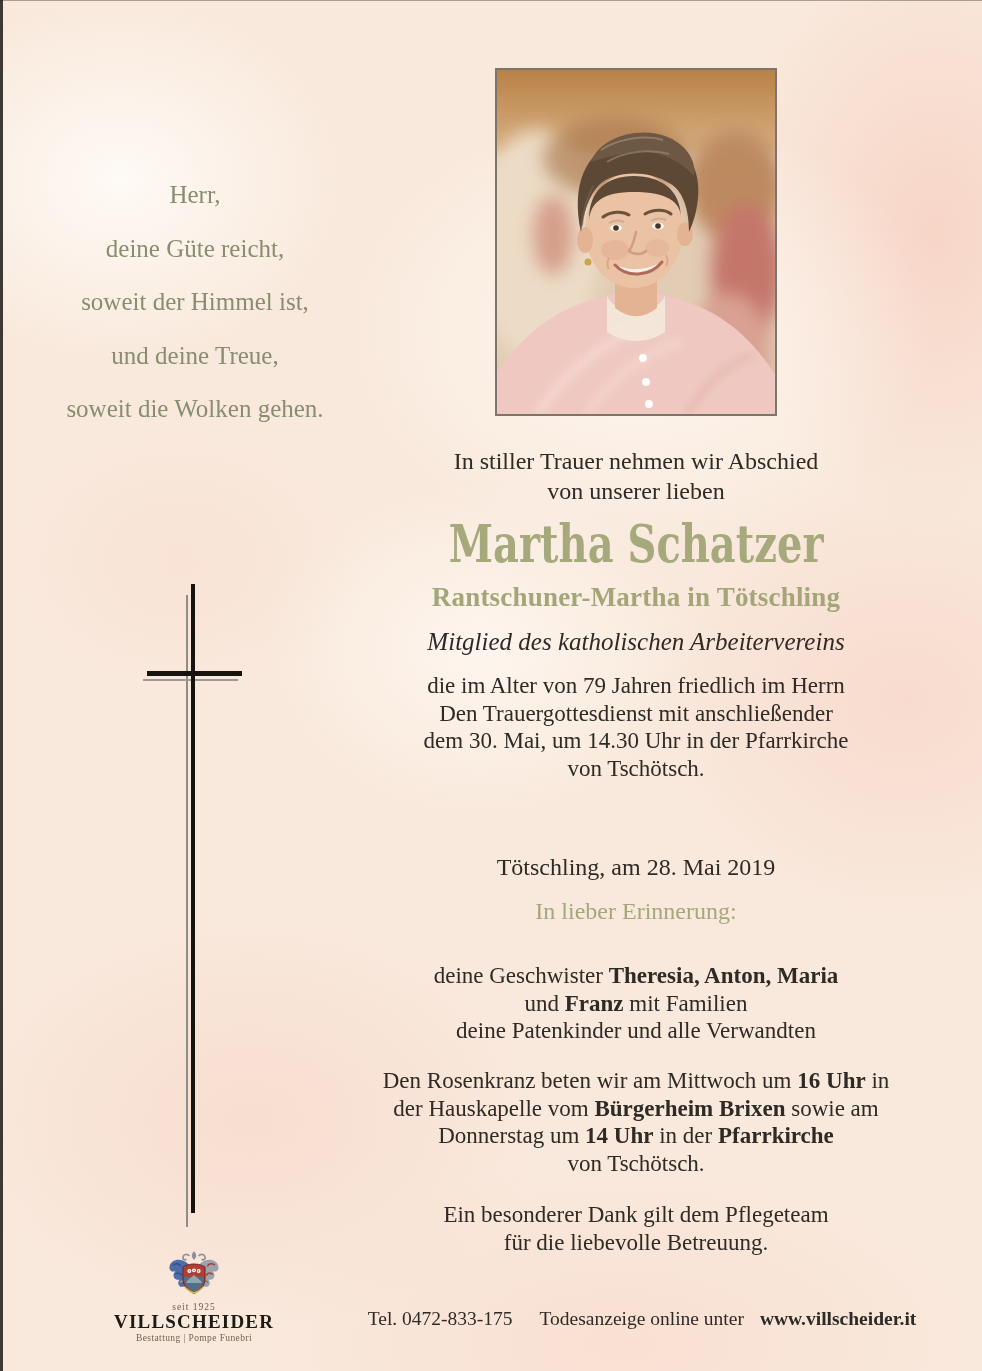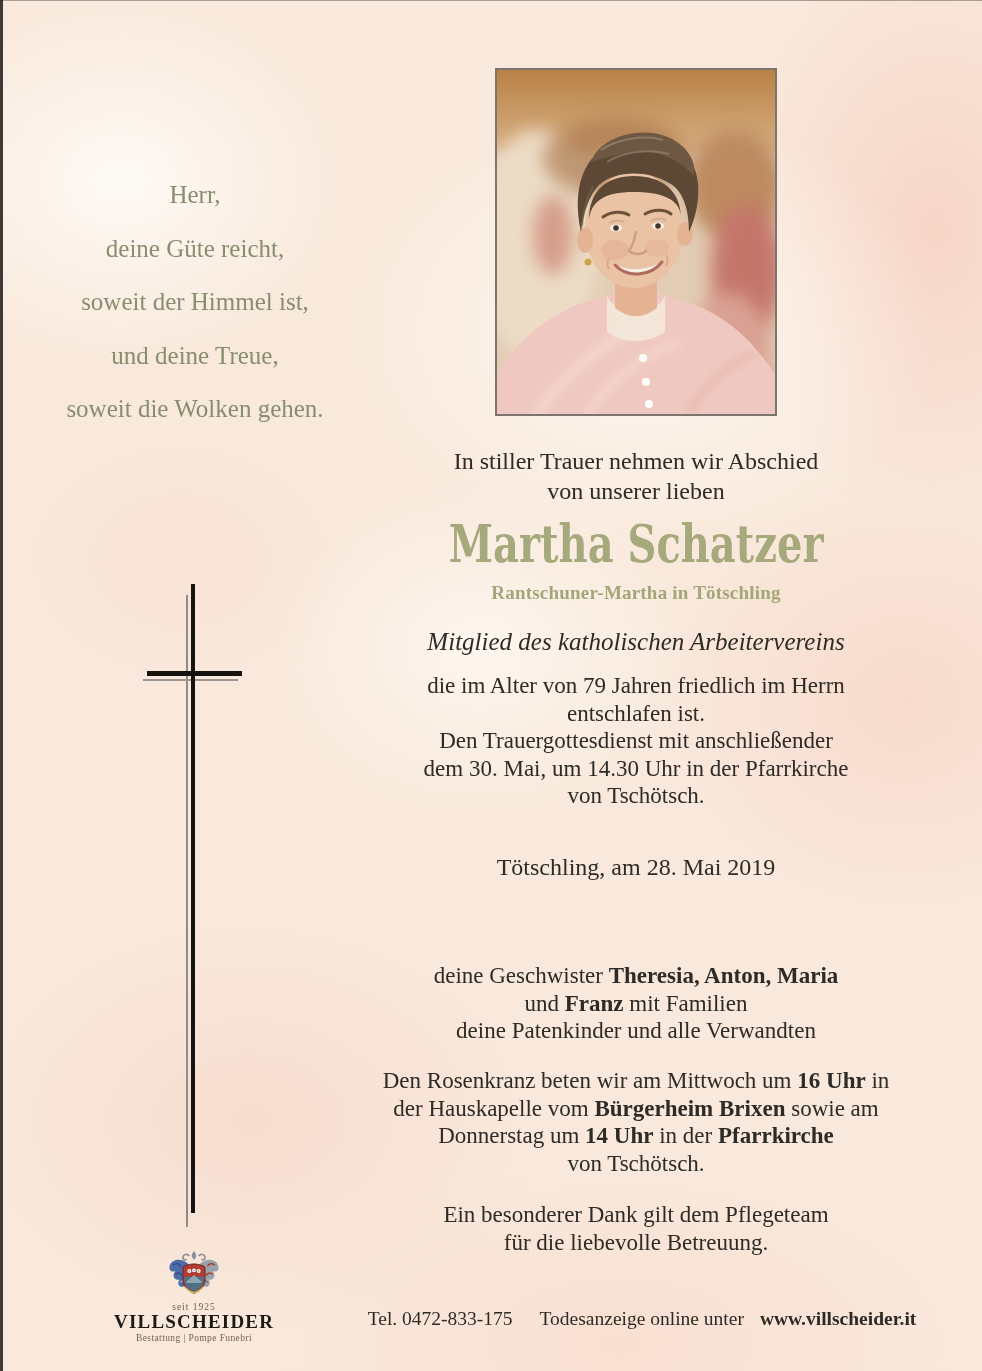--- a/index.html
+++ b/index.html
@@ -32,21 +32,21 @@
 
   .photo{position:absolute;left:495px;top:68px;width:278px;height:344px;
          border:2px solid #7b756d;box-sizing:content-box;background:#d9c0a5;}
   .photo svg{display:block;}
 
   .tc{position:absolute;left:351px;width:570px;text-align:center;}
   .intro{top:446px;font-size:24px;line-height:30px;}
   .name-line{top:516px;font-size:50px;line-height:56px;font-family:"DejaVu Serif",serif;
              font-weight:bold;color:#a5a97b;letter-spacing:0px;}
   .name-line .name-inner{display:inline-block;transform:scale(0.80,1.04);transform-origin:50% 50%;white-space:nowrap;}
-  .housename{top:582px;font-size:19px;font-weight:600;color:#a2a678;letter-spacing:.2px;}
+  .housename{top:582px;font-size:27px;font-weight:600;color:#a2a678;letter-spacing:.2px;}
   .membership{top:628px;font-size:25px;font-style:italic;}
   .announcement{top:672px;font-size:23px;line-height:27.5px;}
   .dateline{top:854px;font-size:24px;}
   .remembrance{top:898px;font-size:24px;color:#a3a87b;}
   .mourners{top:962px;font-size:23px;line-height:27.5px;}
   .rosary{top:1067px;font-size:23px;line-height:27.5px;}
   .thanks{top:1201px;font-size:23px;line-height:27.5px;}
   .b{font-weight:bold;}
 
   .footer{position:absolute;left:357px;top:1308px;width:570px;text-align:center;
@@ -156,26 +156,26 @@
     </div>
 
   <div class="tc name-line">
     <span class="name-inner">Martha Schatzer</span>
   </div>
 
   <div class="tc housename">Rantschuner-Martha in Tötschling</div>
   <div class="tc membership">Mitglied des katholischen Arbeitervereins</div>
   <div class="tc announcement">
       <div>die im Alter von 79 Jahren friedlich im Herrn</div>
-      <div>entschlafen ist.</div>
       <div>Den Trauergottesdienst mit anschließender</div>
       <div>dem 30. Mai, um 14.30 Uhr in der Pfarrkirche</div>
       <div>von Tschötsch.</div>
     </div>
   <div class="tc dateline">Tötschling, am 28. Mai 2019</div>
+  <div class="tc remembrance">In lieber Erinnerung:</div>
   <div class="tc mourners">
       <div><span>deine Geschwister </span><span class="b">Theresia, Anton, Maria</span></div>
       <div><span>und </span><span class="b">Franz</span><span> mit Familien</span></div>
       <div><span>deine Patenkinder und alle Verwandten</span></div>
     </div>
   <div class="tc rosary">
       <div><span>Den Rosenkranz beten wir am Mittwoch um </span><span class="b">16 Uhr</span><span> in</span></div>
       <div><span>der Hauskapelle vom </span><span class="b">Bürgerheim Brixen</span><span> sowie am</span></div>
       <div><span>Donnerstag um </span><span class="b">14 Uhr</span><span> in der </span><span class="b">Pfarrkirche</span></div>
       <div><span>von Tschötsch.</span></div>

